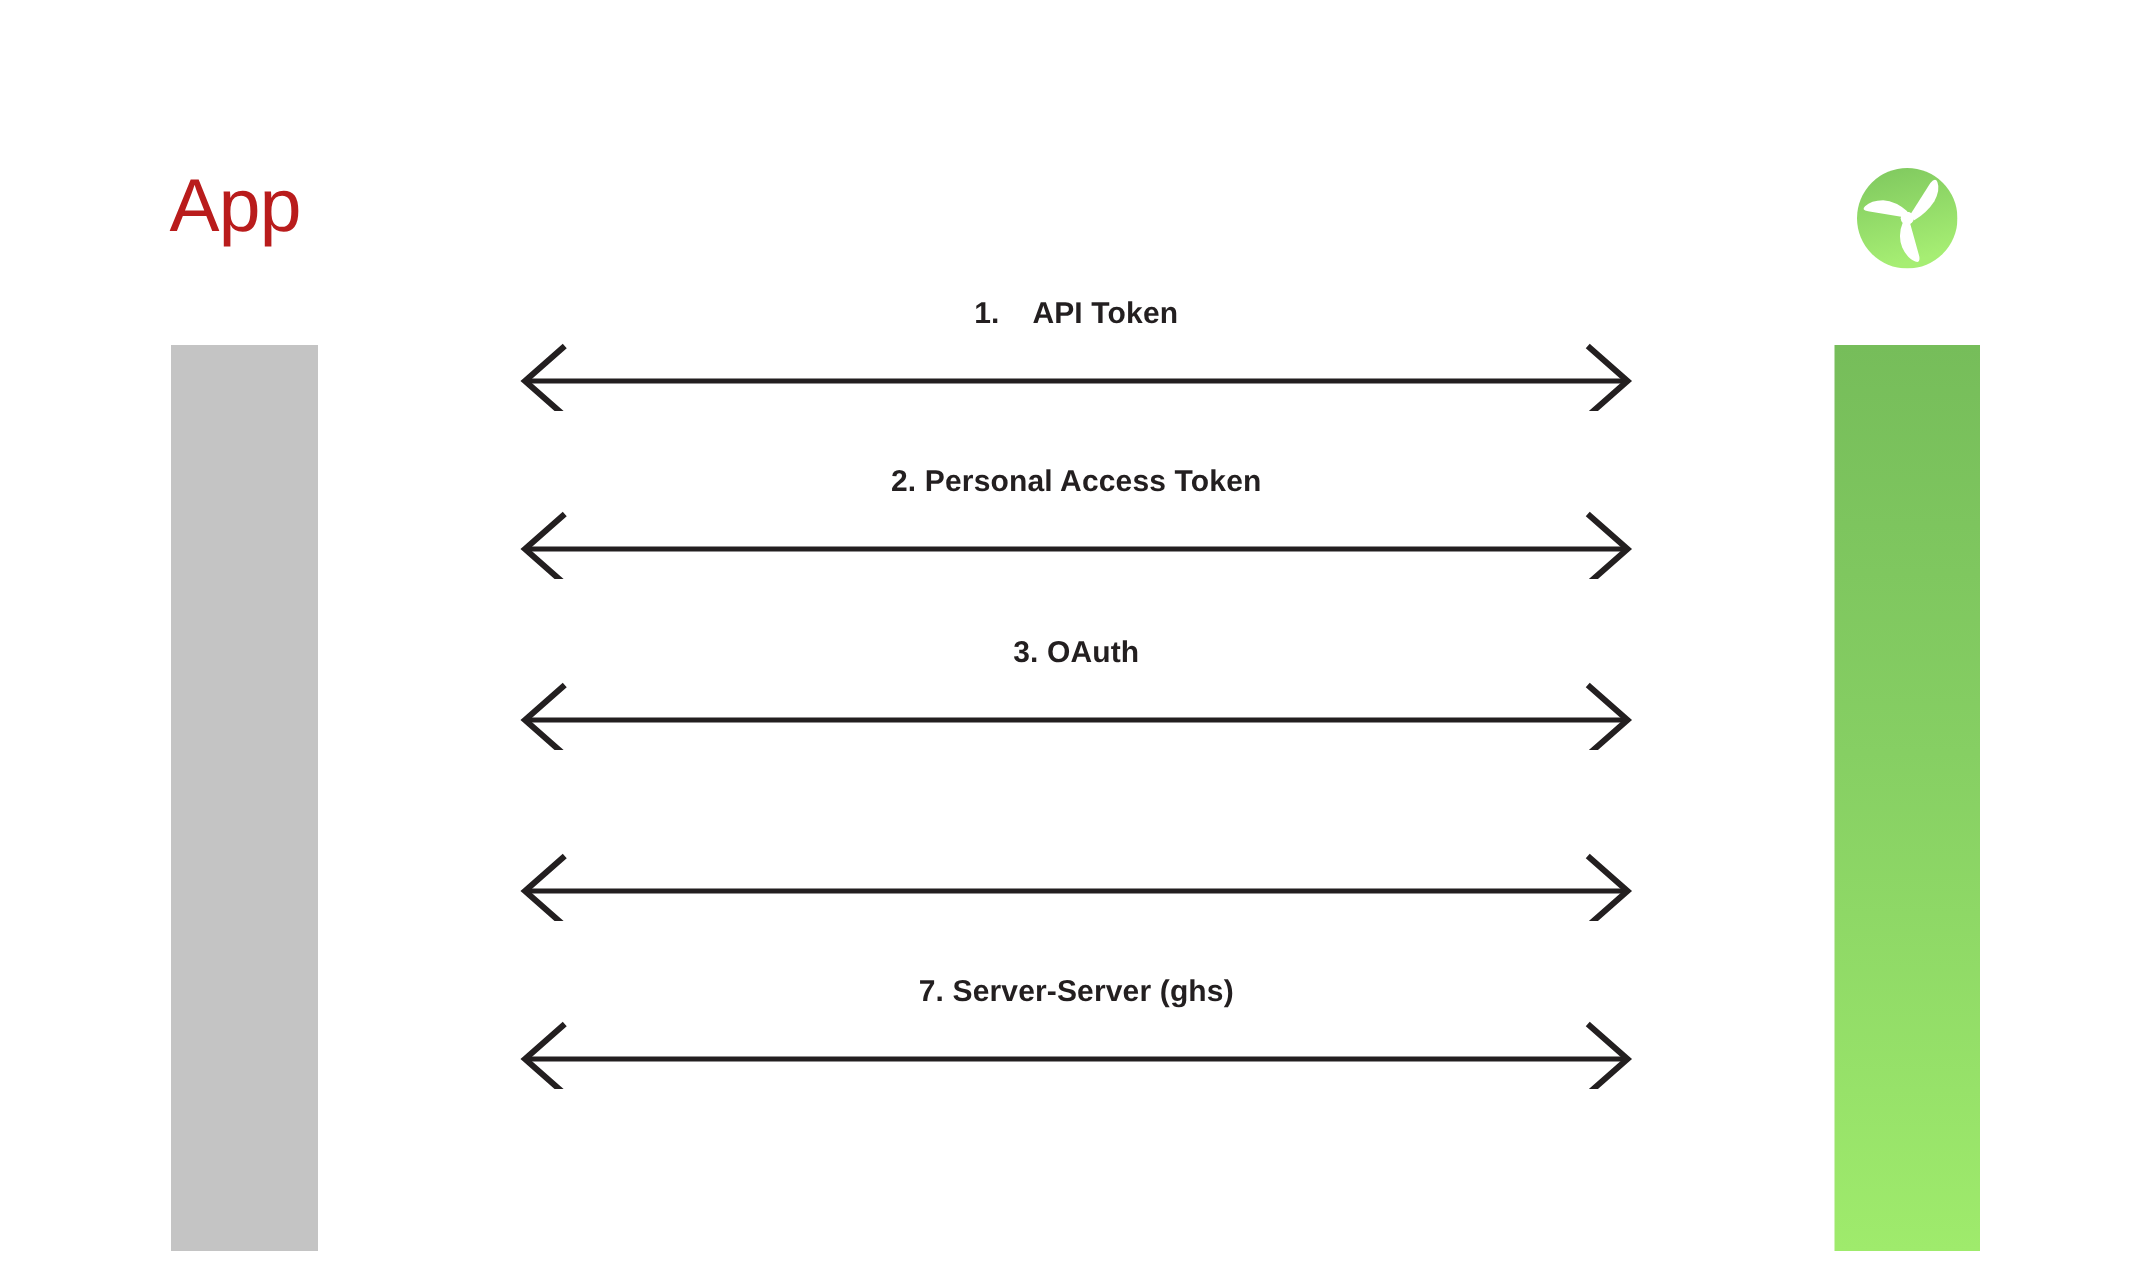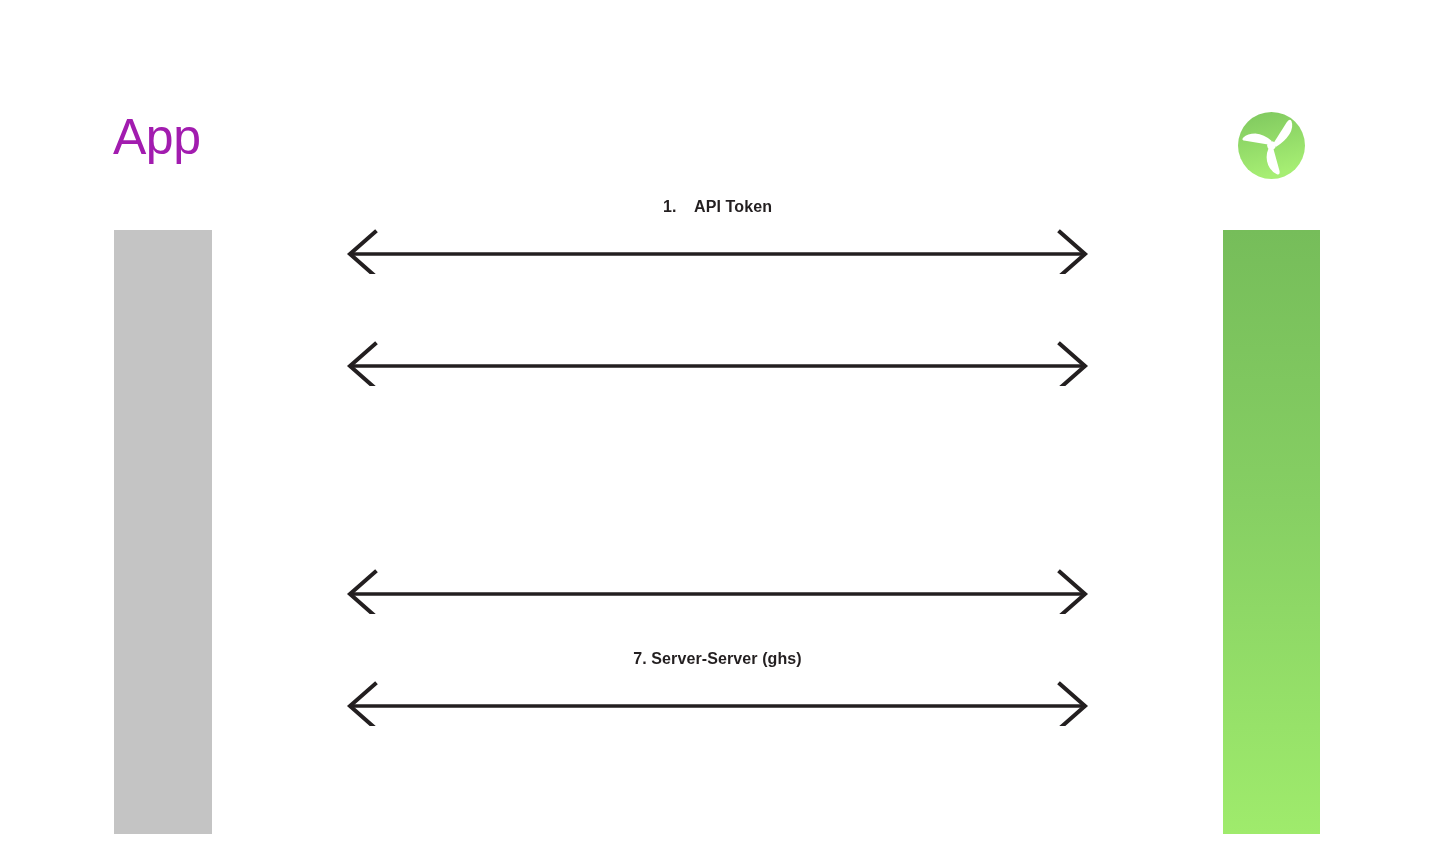--- a/index.html
+++ b/index.html
@@ -19,21 +19,21 @@
   }
 
   
   .actor-title {
     position: absolute;
     left: 113px;
     top: 112px;
     font-size: 50px;
     font-weight: 300;
     line-height: 1.0;
-    color: #a21caf;
+    color: #b91c1c;
     letter-spacing: -0.5px;
     white-space: nowrap;
   }
 
   
   .lifeline {
     position: absolute;
   }
   .lifeline-app {
     left: 114px;
@@ -73,21 +73,21 @@
     left: 345px;
     width: 745px;
     height: 76px;
   }
   .msg-label {
     position: absolute;
     left: 0;
     top: 0;
     width: 745px;
     text-align: center;
-    font-size: 16px;
+    font-size: 20px;
     font-weight: bold;
     color: #231f20;
     letter-spacing: 0.1px;
     white-space: pre;
   }
   .msg-arrow {
     position: absolute;
     left: 0;
     bottom: 0;
     width: 745px;
@@ -134,29 +134,40 @@
       <div class="msg-arrow">
         <svg viewBox="0 0 745 48" xmlns="http://www.w3.org/2000/svg">
           <line x1="6" y1="28" x2="739" y2="28" stroke="#231f20" stroke-width="3.4"></line>
           <polyline points="30,6 5,28 30,50" fill="none" stroke="#231f20" stroke-width="4" stroke-linecap="square" stroke-linejoin="miter"></polyline>
           <polyline points="715,6 740,28 715,50" fill="none" stroke="#231f20" stroke-width="4" stroke-linecap="square" stroke-linejoin="miter"></polyline>
         </svg>
       </div>
     </div>
 
     <div class="msg-row" style="top:310px">
+      <div class="msg-label">2. Personal Access Token</div>
       <div class="msg-arrow">
         <svg viewBox="0 0 745 48" xmlns="http://www.w3.org/2000/svg">
           <line x1="6" y1="28" x2="739" y2="28" stroke="#231f20" stroke-width="3.4"></line>
           <polyline points="30,6 5,28 30,50" fill="none" stroke="#231f20" stroke-width="4" stroke-linecap="square" stroke-linejoin="miter"></polyline>
           <polyline points="715,6 740,28 715,50" fill="none" stroke="#231f20" stroke-width="4" stroke-linecap="square" stroke-linejoin="miter"></polyline>
         </svg>
       </div>
     </div>
 
+    <div class="msg-row" style="top:424px">
+      <div class="msg-label">3. OAuth</div>
+      <div class="msg-arrow">
+        <svg viewBox="0 0 745 48" xmlns="http://www.w3.org/2000/svg">
+          <line x1="6" y1="28" x2="739" y2="28" stroke="#231f20" stroke-width="3.4"></line>
+          <polyline points="30,6 5,28 30,50" fill="none" stroke="#231f20" stroke-width="4" stroke-linecap="square" stroke-linejoin="miter"></polyline>
+          <polyline points="715,6 740,28 715,50" fill="none" stroke="#231f20" stroke-width="4" stroke-linecap="square" stroke-linejoin="miter"></polyline>
+        </svg>
+      </div>
+    </div>
 
     <div class="msg-row" style="top:538px">
       <div class="msg-arrow">
         <svg viewBox="0 0 745 48" xmlns="http://www.w3.org/2000/svg">
           <line x1="6" y1="28" x2="739" y2="28" stroke="#231f20" stroke-width="3.4"></line>
           <polyline points="30,6 5,28 30,50" fill="none" stroke="#231f20" stroke-width="4" stroke-linecap="square" stroke-linejoin="miter"></polyline>
           <polyline points="715,6 740,28 715,50" fill="none" stroke="#231f20" stroke-width="4" stroke-linecap="square" stroke-linejoin="miter"></polyline>
         </svg>
       </div>
     </div>

